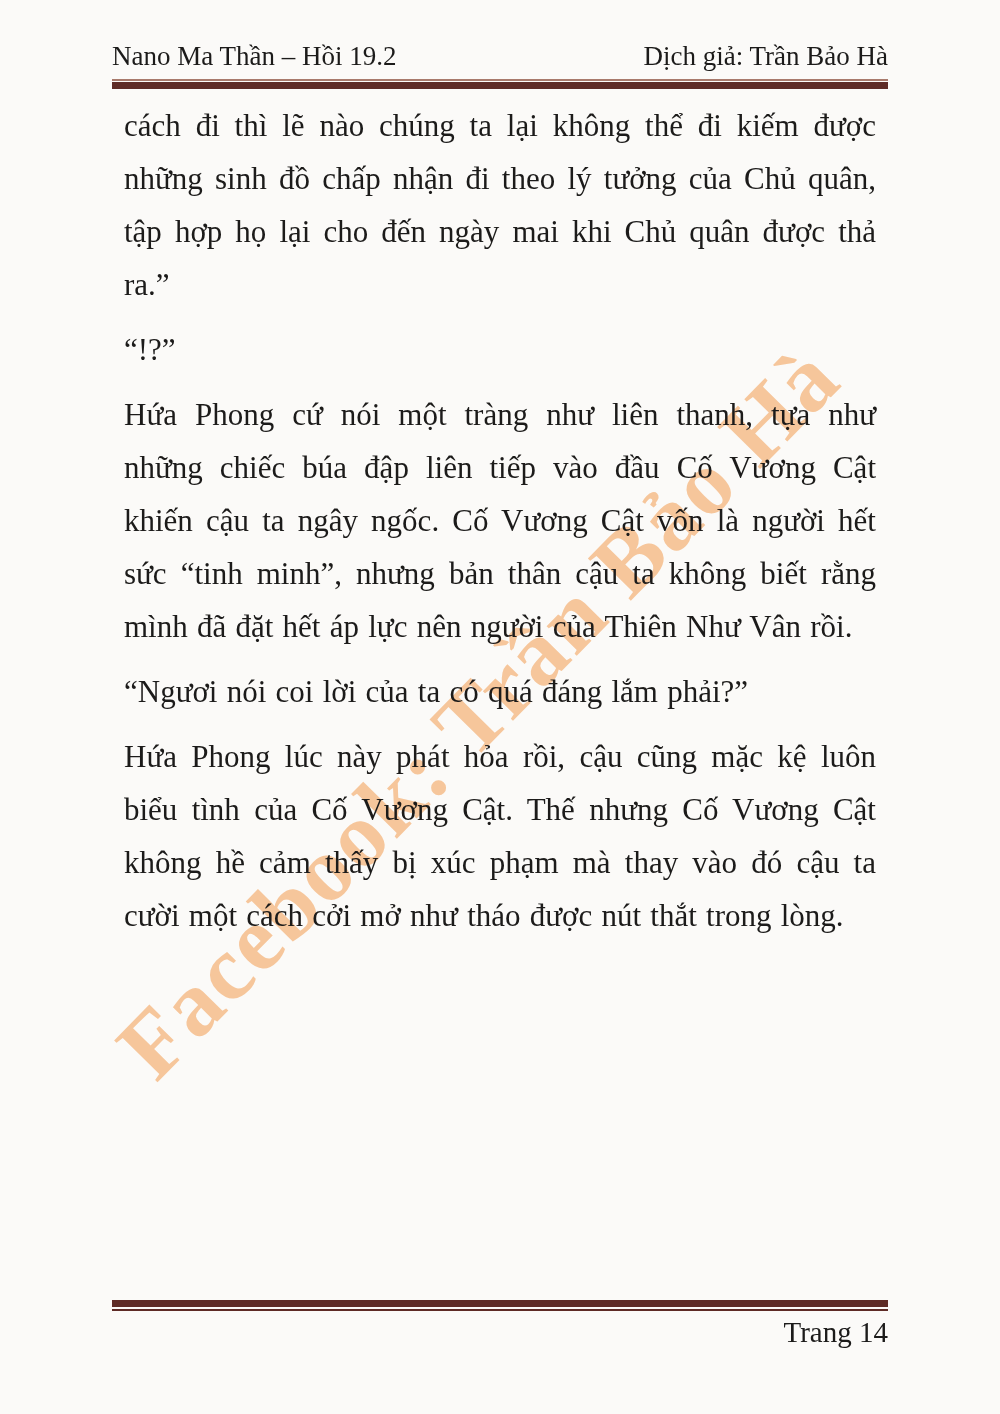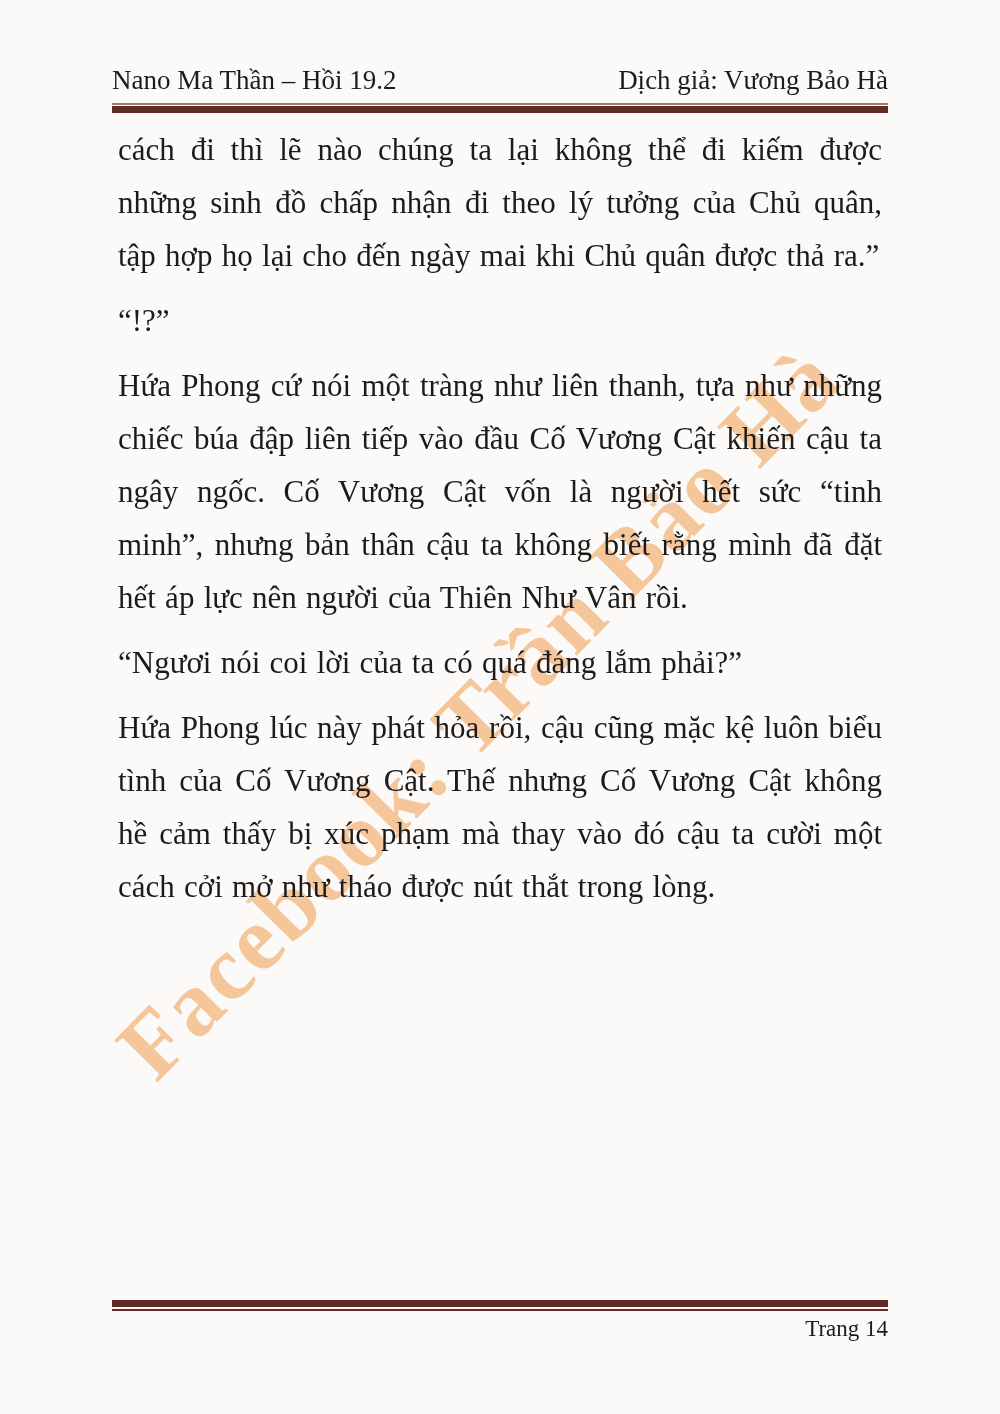--- a/index.html
+++ b/index.html
@@ -26,66 +26,66 @@
     font-size: 92px;
     font-weight: 700;
     letter-spacing: 2px;
     white-space: nowrap;
     color: #f6c69b;
     z-index: 0;
     user-select: none;
   }
   .layer { position: relative; z-index: 1; }
   .header {
-    padding-top: 64px;
+    padding-top: 40px;
     display: flex;
     justify-content: space-between;
     align-items: baseline;
     font-size: 27px;
     line-height: 32px;
   }
   .rule { margin-top: 7px; }
   .rule .thin-top  { height: 2px; background: #a87a6c; }
   .rule .gap       { height: 1px; }
   .rule .thick     { height: 7px; background: #5e2b26; }
   .rule .gap2      { height: 2px; }
   .rule .thin-bot  { height: 2px; background: #5e2b26; }
   .content {
     margin-top: 10px;
     font-size: 31px;
     line-height: 53px;
     text-align: justify;
     word-spacing: 1.5px;
   }
-  .content p { margin: 12px 6px; font-family: Liberation Serif, serif; }
+  .content p { margin: 12px 12px; font-family: Liberation Serif, serif; }
   .content p:first-child { margin-top: 0; }
   .footer {
     position: absolute;
     left: 112px; right: 112px;
     top: 1300px;
     z-index: 1;
   }
   .footer .rule { margin-top: 0; }
   .pagenum {
     text-align: right;
-    font-size: 23px;
+    font-size: 29px;
     margin-top: 5px;
   }
 </style>
 </head>
 <body>
 
 <div class="page">
 
   <div class="watermark">Facebook: Trần Bảo Hà</div>
 
   <div class="layer">
     <div class="header">
       <span>Nano Ma Thần – Hồi 19.2</span>
-      <span>Dịch giả: Vương Bảo Hà</span>
+      <span>Dịch giả: Trần Bảo Hà</span>
     </div>
 
     <div class="rule">
       <div class="thin-top"></div>
       <div class="gap"></div>
       <div class="thick"></div>
     </div>
 
     <div class="content">
       <p>cách đi thì lẽ nào chúng ta lại không thể đi kiếm được những sinh đồ chấp nhận đi theo lý tưởng của Chủ quân, tập hợp họ lại cho đến ngày mai khi Chủ quân được thả ra.”</p>

